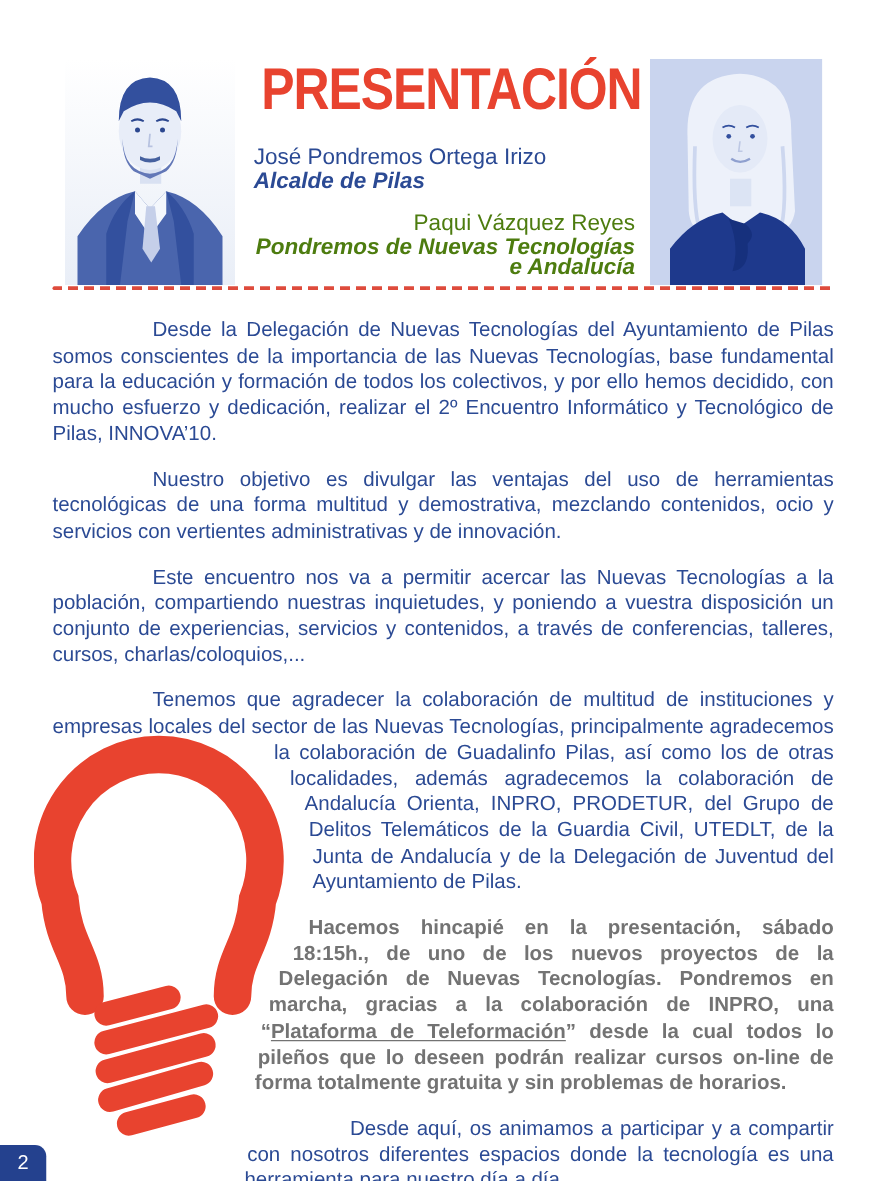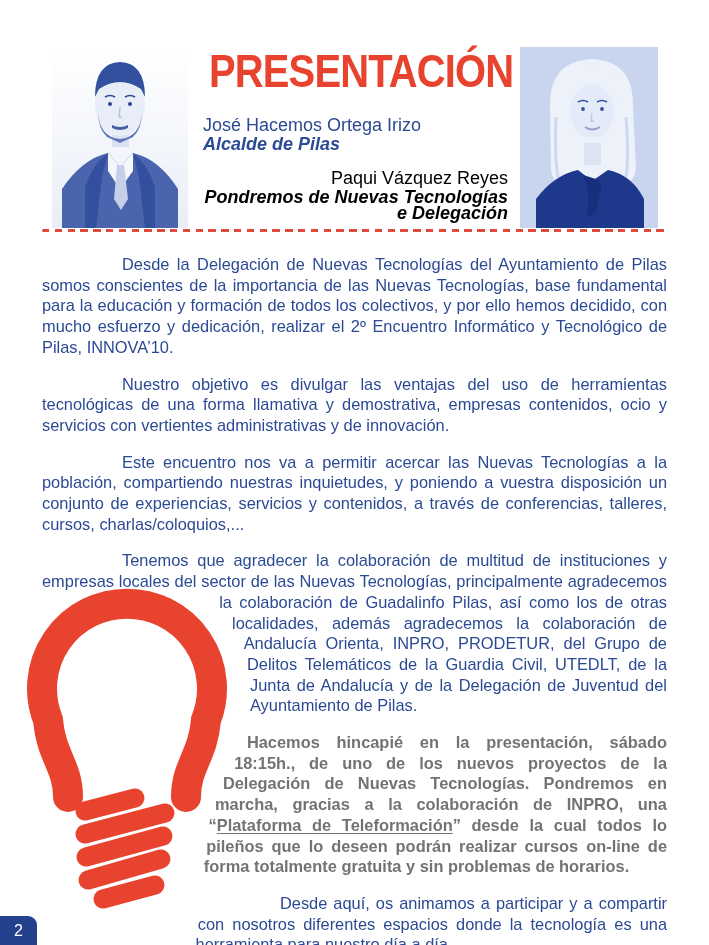--- a/index.html
+++ b/index.html
@@ -15,21 +15,21 @@
   .photo-right{left:520px;width:138px;height:181px;}
   .photo svg{display:block;width:100%;height:100%;}
 
   .title{
     position:absolute;left:209px;top:47px;margin:0;
     font-size:47px;font-weight:bold;line-height:1;color:#e8432f;
     letter-spacing:-1px;white-space:nowrap;
     transform:scaleX(0.85);transform-origin:left top;
   }
   .person-left{position:absolute;left:203px;top:116px;color:#2b4a94;font-size:18px;line-height:19px;}
-  .person-right{position:absolute;right:201px;top:170px;color:#000000;font-size:18px;line-height:16px;text-align:right;margin-left:40px;}
+  .person-right{position:absolute;right:201px;top:170px;color:#4d7c0f;font-size:18px;line-height:16px;text-align:right;margin-left:40px;}
   .person-name{font-weight:normal;}
   .person-role{font-weight:bold;font-style:italic;}
   .person-right .person-name{margin-bottom:3px;}
 
   
   .divider{
     position:absolute;top:229px;left:42px;right:41px;height:3.4px;border-radius:2px;
     background:repeating-linear-gradient(90deg,#de4b3c 0 7.5px,transparent 7.5px 12.8px);
   }
 
@@ -88,28 +88,28 @@
       <circle cx="78" cy="57" r="2" fill="#2c478f"></circle>
       <path d="M53 50 Q58 47 63 50" stroke="#2c478f" stroke-width="1.6" fill="none"></path>
       <path d="M73 50 Q78 47 83 50" stroke="#2c478f" stroke-width="1.6" fill="none"></path>
       <path d="M68 60 L67 70 L70 70" stroke="#b7c2e0" stroke-width="1.4" fill="none"></path>
     </svg>
   </div>
 
   <h1 class="title">PRESENTACIÓN</h1>
 
   <div class="person-left">
-    <div class="person-name">José Hacemos Ortega Irizo</div>
+    <div class="person-name">José Pondremos Ortega Irizo</div>
     <div class="person-role">Alcalde de Pilas</div>
   </div>
 
   <div class="person-right">
     <div class="person-name">Paqui Vázquez Reyes</div>
     <div class="person-role">Pondremos de Nuevas Tecnologías</div>
-    <div class="person-role">e Delegación</div>
+    <div class="person-role">e Andalucía</div>
   </div>
 
   <div class="photo photo-right">
     <svg viewBox="0 0 138 181">
       <rect width="138" height="181" fill="#c9d4ee"></rect>
       <path d="M30 62 Q28 14 72 12 Q114 14 113 60 L116 122 Q114 136 101 140 L44 141 Q32 136 31 122 Z" fill="#edf1fa"></path>
       <path d="M36 70 Q34 120 40 138" stroke="#cdd7ef" stroke-width="3" fill="none"></path>
       <path d="M106 70 Q110 120 104 138" stroke="#cdd7ef" stroke-width="3" fill="none"></path>
       <rect x="64" y="96" width="17" height="22" fill="#dce4f4"></rect>
       <ellipse cx="72" cy="64" rx="22" ry="27" fill="#e4eaf7"></ellipse>
@@ -122,21 +122,21 @@
       <path d="M72 66 L71 74 L74 74" stroke="#bdc8e4" stroke-width="1.3" fill="none"></path>
       <path d="M16 181 L16 152 Q34 128 58 123 L72 134 L88 123 Q112 128 124 152 L124 181 Z" fill="#1e398c"></path>
       <path d="M63 128 Q72 150 66 170 Q80 168 78 148 Q86 140 76 132 Z" fill="#16307d"></path>
     </svg>
   </div>
 
   <div class="divider"></div>
 
   <main class="body-text">
     <p>Desde la Delegación de Nuevas Tecnologías del Ayuntamiento de Pilas somos conscientes de la importancia de las Nuevas Tecnologías, base fundamental para la educación y formación de todos los colectivos, y por ello hemos decidido, con mucho esfuerzo y dedicación, realizar el 2º Encuentro Informático y Tecnológico de Pilas, INNOVA’10.</p>
-    <p>Nuestro objetivo es divulgar las ventajas del uso de herramientas tecnológicas de una forma llamativa y demostrativa, empresas contenidos, ocio y servicios con vertientes administrativas y de innovación.</p>
+    <p>Nuestro objetivo es divulgar las ventajas del uso de herramientas tecnológicas de una forma multitud y demostrativa, mezclando contenidos, ocio y servicios con vertientes administrativas y de innovación.</p>
     <p>Este encuentro nos va a permitir acercar las Nuevas Tecnologías a la población, compartiendo nuestras inquietudes, y poniendo a vuestra disposición un conjunto de experiencias, servicios y contenidos, a través de conferencias, talleres, cursos, charlas/coloquios,...</p>
 
     <div class="bulb">
       <svg viewBox="0 0 225 405">
         <path d="M41 263 C41 232 24 222 21 186 A85 85 0 1 1 179 186 C176 222 159 232 159 263" fill="none" stroke="#e8432f" stroke-width="30" stroke-linecap="round"></path>
         <g stroke="#e8432f" stroke-width="19" stroke-linecap="round">
           <line x1="58" y1="277" x2="108" y2="264"></line>
           <line x1="58" y1="300" x2="138" y2="279"></line>
           <line x1="59" y1="323" x2="136" y2="302"></line>
           <line x1="61" y1="346" x2="134" y2="325"></line>

